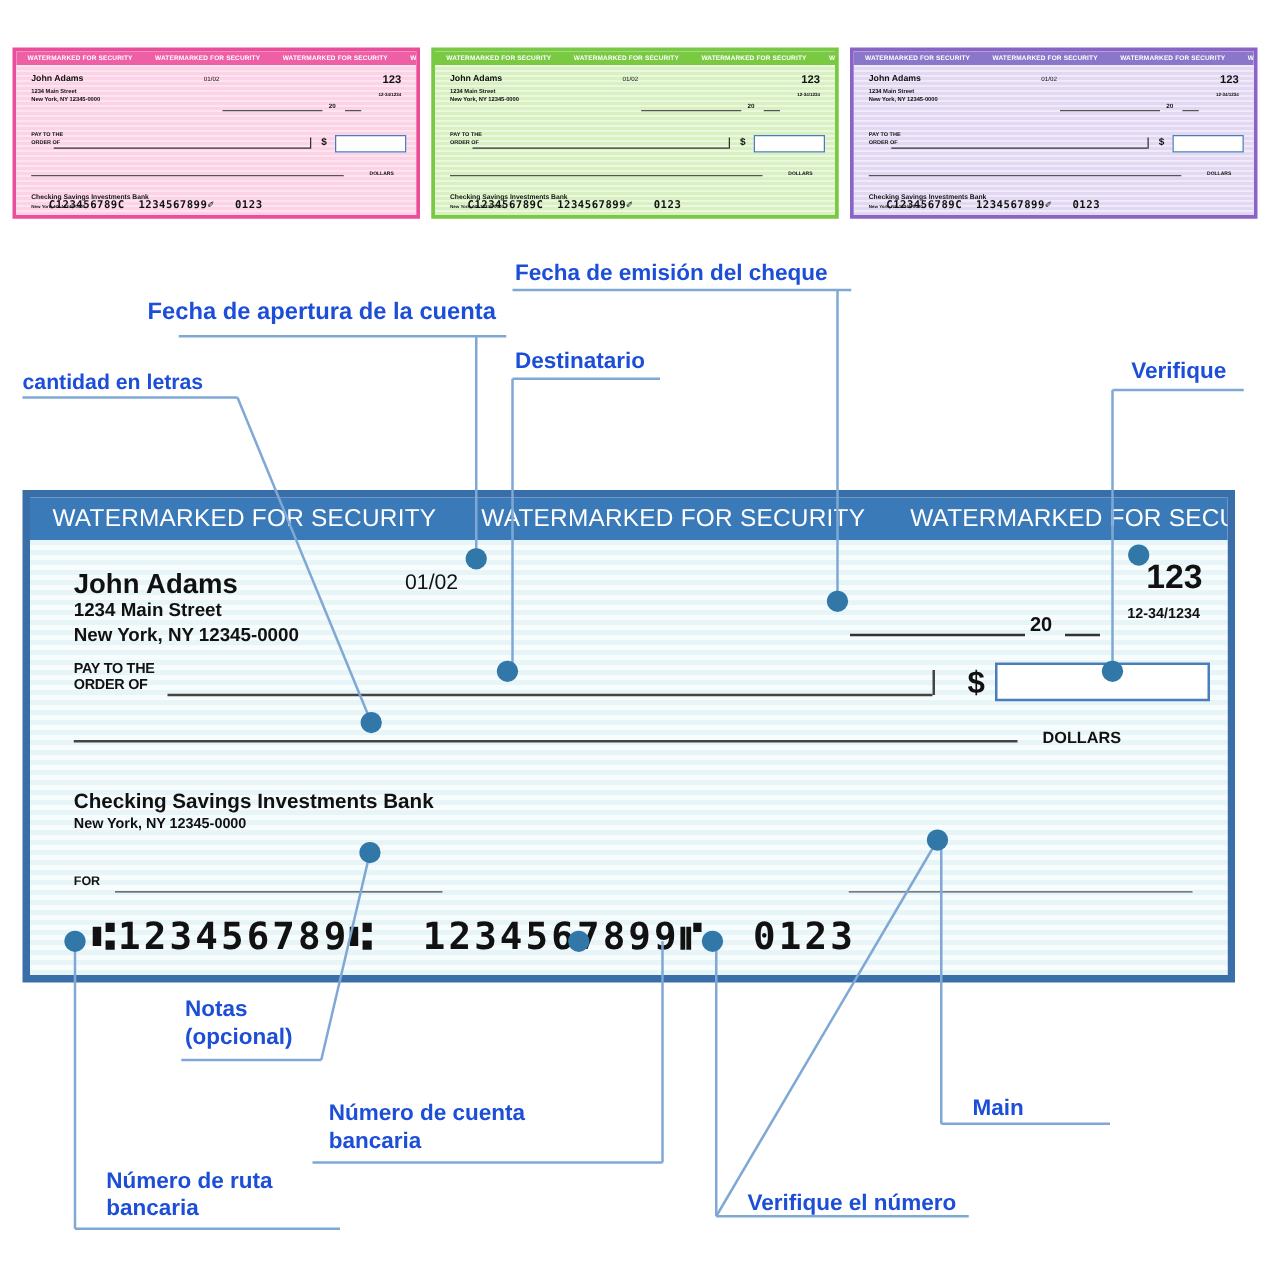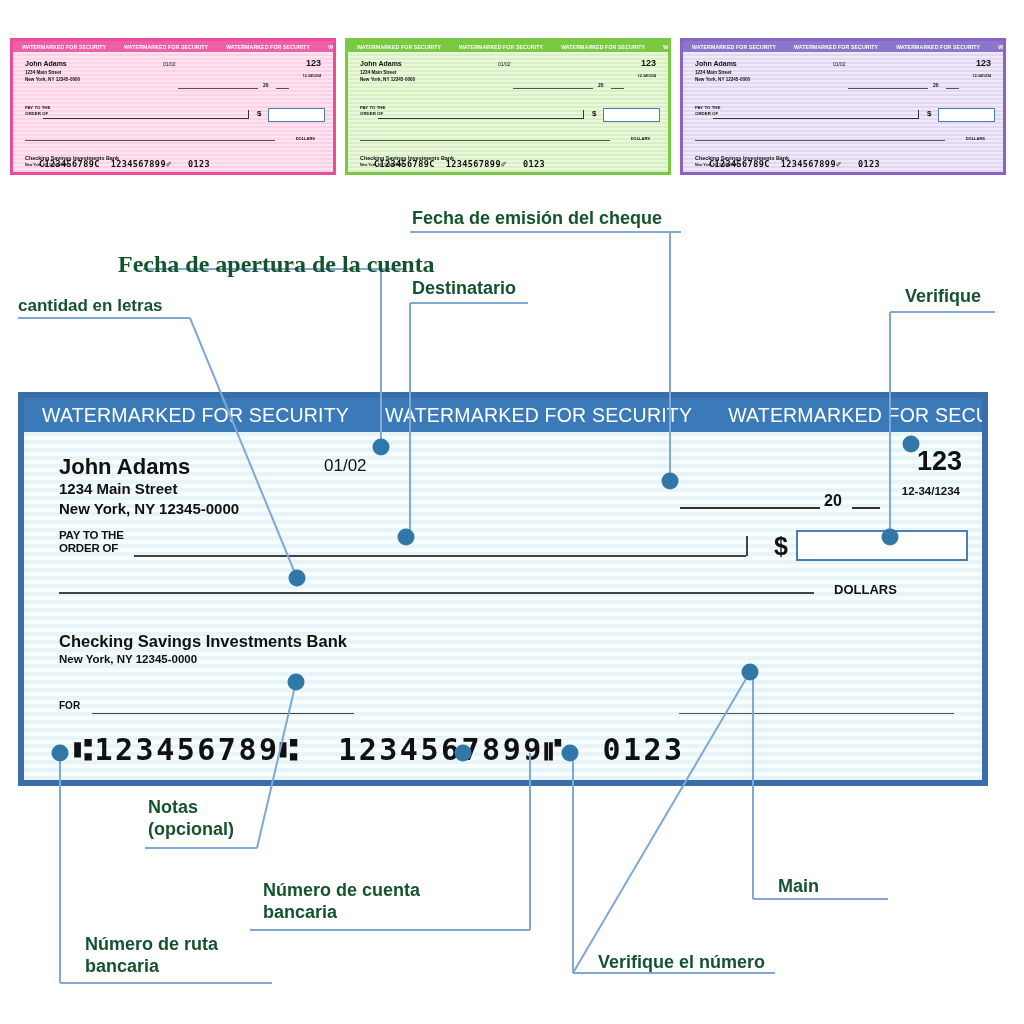--- a/index.html
+++ b/index.html
@@ -103,21 +103,21 @@
   #m-bankaddr { left: 35px; top: 221px; font-size: 11.5px; font-weight: 600; }
   #m-for    { left: 35px; top: 268px; font-size: 10px; font-weight: 700; }
   #m-forline { position:absolute; left: 68px; top: 281px; width: 262px; border-bottom: 1.6px solid #444; }
   #m-sigline { position:absolute; left: 655px; top: 281px; width: 275px; border-bottom: 1.8px solid #555; }
   #m-micr   { left: 50px; top: 300px; font-size: 30px; font-weight: 700;
               font-family: "DejaVu Sans Mono", monospace; letter-spacing: 1px; text-align: center; }
   #m-micr .g { letter-spacing: 2.5px; }
 
   
   .ann-label {
-    position: absolute; font-size: 17px; font-weight: 700; color: #14532d;
+    position: absolute; font-size: 17px; font-weight: 700; color: #1d4ed8;
     line-height: 1.2; white-space: pre-line;
   }
   #svg-leaders { position: absolute; left:0; top:0; width:1024px; height:1024px; pointer-events:none; }
 </style>
 </head>
 <body>
 
 <div id="stage">
 
   <div class="thumb pink">
@@ -297,21 +297,21 @@
       <circle cx="296" cy="682" r="8.5"></circle>
       <circle cx="750" cy="672" r="8.5"></circle>
       <circle cx="60" cy="753" r="8.5"></circle>
       <circle cx="463" cy="753" r="8.5"></circle>
       <circle cx="570" cy="753" r="8.5"></circle>
     </g>
   </svg>
 
   <div class="ann-label" style="left:18px; top:296px;">cantidad en letras</div>
 
-  <div class="ann-label" style="left:118px; top:250px; font-size:24px;font-family:Liberation Serif, serif;">Fecha de apertura de la cuenta</div>
+  <div class="ann-label" style="left:118px; top:239px; font-size:19px;">Fecha de apertura de la cuenta</div>
 
   <div class="ann-label" style="left:412px; top:208px; font-size:18px;">Fecha de emisión del cheque</div>
 
   <div class="ann-label" style="left:412px; top:278px; font-size:18px;">Destinatario</div>
 
   <div class="ann-label" style="left:905px; top:286px; font-size:18px;">Verifique</div>
 
   <div class="ann-label" style="left:148px; top:797px; font-size:18px;">Notas
 (opcional)</div>
 

